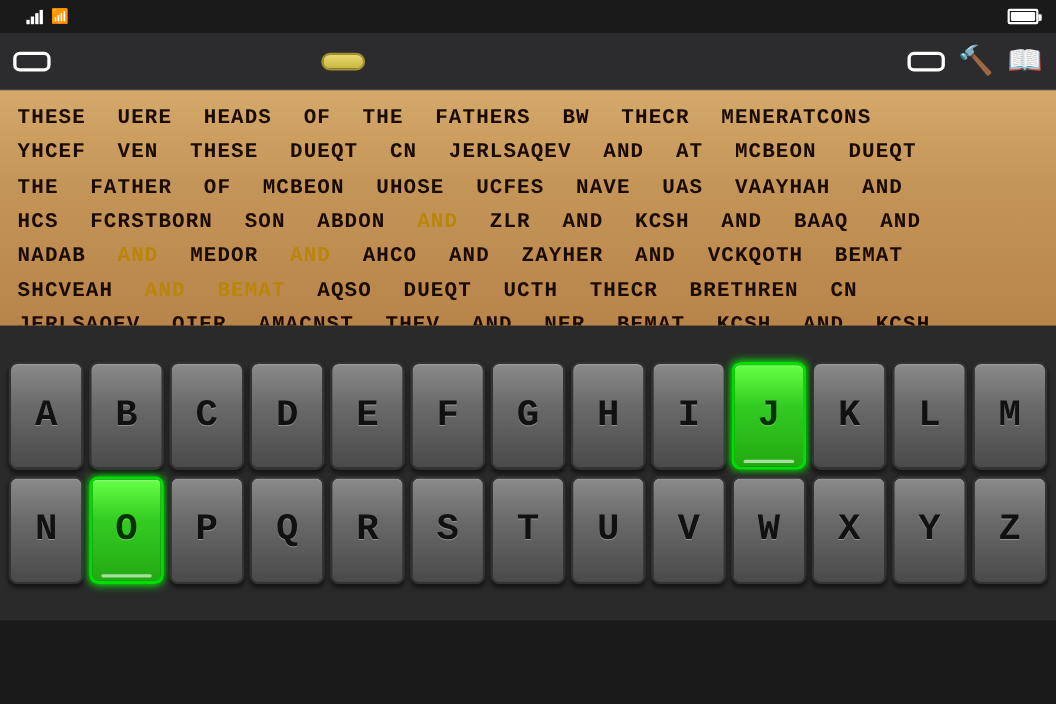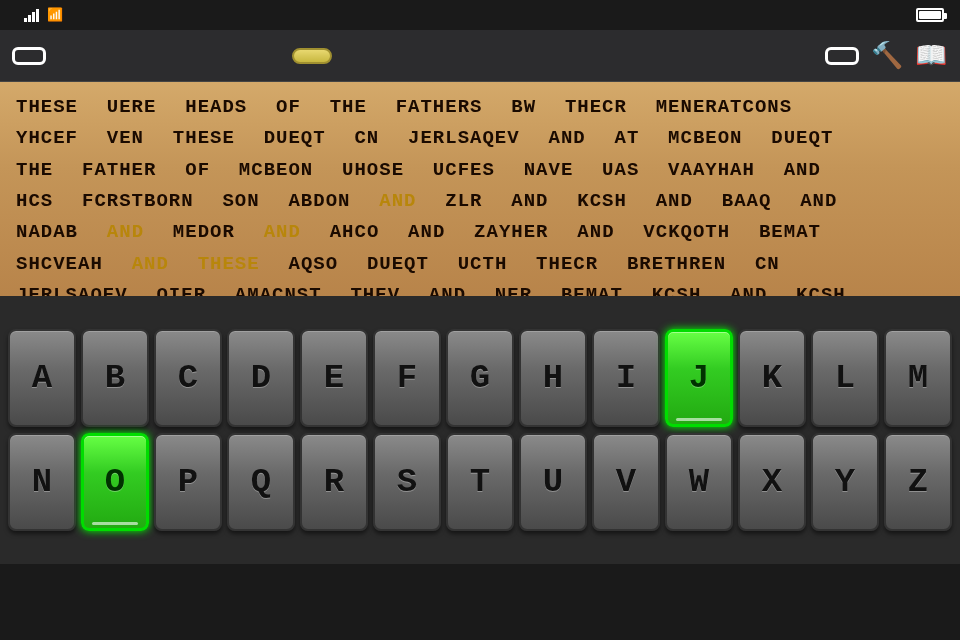--- a/index.html
+++ b/index.html
@@ -224,21 +224,21 @@
   </div>
 </div>
 
 <div id="word-area">
   <div id="word-text">
     THESE&nbsp; UERE&nbsp; HEADS&nbsp; OF&nbsp; THE&nbsp; FATHERS&nbsp; BW&nbsp; THECR&nbsp; MENERATCONS<br>
     YHCEF&nbsp; VEN&nbsp; THESE&nbsp; DUEQT&nbsp; CN&nbsp; JERLSAQEV&nbsp; AND&nbsp; AT&nbsp; MCBEON&nbsp; DUEQT<br>
     THE&nbsp; FATHER&nbsp; OF&nbsp; MCBEON&nbsp; UHOSE&nbsp; UCFES&nbsp; NAVE&nbsp; UAS&nbsp; VAAYHAH&nbsp; AND<br>
     HCS&nbsp; FCRSTBORN&nbsp; SON&nbsp; ABDON&nbsp; <span class="highlight-gold">AND</span>&nbsp; ZLR&nbsp; AND&nbsp; KCSH&nbsp; AND&nbsp; BAAQ&nbsp; AND<br>
     NADAB&nbsp; <span class="highlight-gold">AND</span>&nbsp; MEDOR&nbsp; <span class="highlight-gold">AND</span>&nbsp; AHCO&nbsp; AND&nbsp; ZAYHER&nbsp; AND&nbsp; VCKQOTH&nbsp; BEMAT<br>
-    SHCVEAH&nbsp; <span class="highlight-gold">AND</span>&nbsp; <span class="highlight-gold">THESE</span>&nbsp; AQSO&nbsp; DUEQT&nbsp; UCTH&nbsp; THECR&nbsp; BRETHREN&nbsp; CN<br>
+    SHCVEAH&nbsp; <span class="highlight-gold">AND</span>&nbsp; <span class="highlight-gold">BEMAT</span>&nbsp; AQSO&nbsp; DUEQT&nbsp; UCTH&nbsp; THECR&nbsp; BRETHREN&nbsp; CN<br>
     JERLSAQEV&nbsp; OIER&nbsp; AMACNST&nbsp; THEV&nbsp; AND&nbsp; NER&nbsp; BEMAT&nbsp; KCSH&nbsp; AND&nbsp; KCSH<br>
     BEMAT&nbsp; SALQ&nbsp; AND&nbsp; SALQ&nbsp; BEMAT&nbsp; <span class="highlight-orange">JONATHAN</span>&nbsp; AND&nbsp; VAQYHCSHLA&nbsp; AND<br>
     ABCNADAB&nbsp; AND&nbsp; ESHBAAQ&nbsp; AND&nbsp; THE&nbsp; SON&nbsp; OF&nbsp; <span class="highlight-orange">JONATHAN</span>&nbsp; UAS<br>
     VERCBBAAQ&nbsp; AND&nbsp; VERCBBAAQ&nbsp; BEMAT&nbsp; VCYAH
   </div>
 </div>
 
 <div id="keyboard-area">
   <div class="key-row" id="row1">
       <div class="key">A</div>

